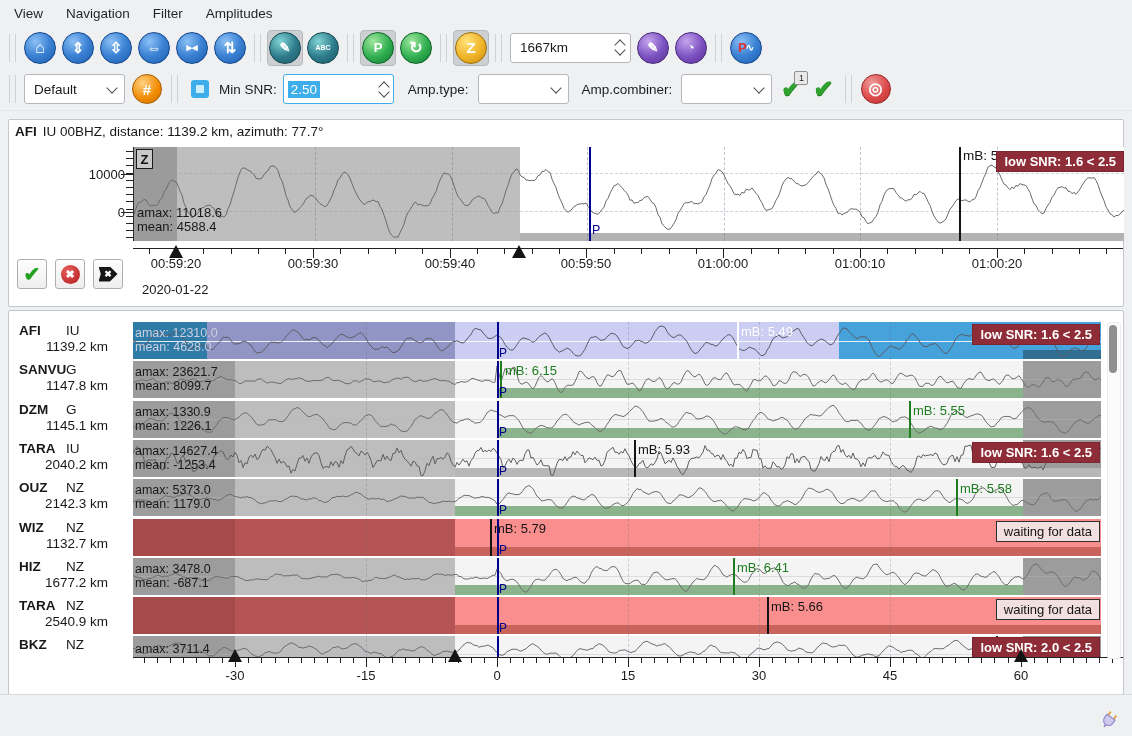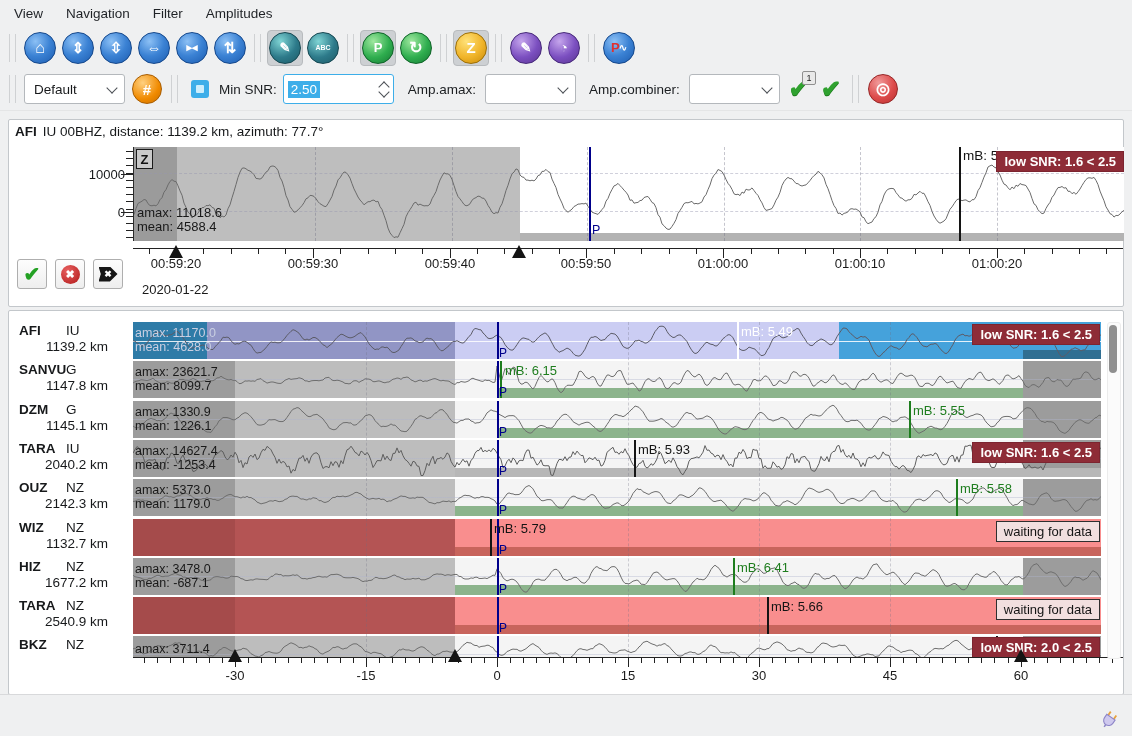--- a/index.html
+++ b/index.html
@@ -196,20 +196,27 @@
           <span class="g16">↻</span>
         </span>
       </div>
     <i class="grip"></i>
     <div class="tbtn checked">
         <span class="cir c-gold">
           <span class="g15">Z</span>
         </span>
       </div>
     <i class="grip"></i>
+    <div class="combo" style="width:104px">
+      <span>1667km</span>
+      <span class="dual">
+          <i class="u"></i>
+          <i class="d"></i>
+        </span>
+    </div>
     <div class="tbtn">
         <span class="cir c-purple">
           <span class="g13">✎</span>
         </span>
       </div>
     <div class="tbtn">
         <span class="cir c-purple">
           <span class="g13">◔</span>
         </span>
       </div>
@@ -238,21 +245,21 @@
         <i></i>
       </span>
     <span class="tlabel">Min SNR:</span>
     <div class="spin">
       <span class="selval">2.50</span>
       <span class="dual">
           <i class="u"></i>
           <i class="d"></i>
         </span>
     </div>
-    <span class="tlabel" style="margin-left:14px">Amp.amax:</span>
+    <span class="tlabel" style="margin-left:14px">Amp.type:</span>
     <div class="combo" style="width:74px">
       <span></span>
       <i class="chev"></i>
     </div>
     <span class="tlabel" style="margin-left:10px">Amp.combiner:</span>
     <div class="combo" style="width:74px">
       <span></span>
       <i class="chev"></i>
     </div>
     <span class="bigcheck"><span>✔</span><span class="bdg1">1</span></span>
@@ -376,21 +383,21 @@
     <div class="row" style="top:11px">
       <div class="slabel">
         <span class="scode">AFI</span>
         <span class="snet">IU</span>
         <span class="sdist">1139.2 km</span>
       </div>
       <div class="cell r0">
         <svg class="wv" width="968" height="37">
             <path d="M0 18.7 L2 19.2 L4 21.0 L6 22.0 L8 24.1 L10 24.0 L12 23.0 L14 21.2 L16 18.2 L18 15.7 L20 13.8 L22 10.9 L24 10.1 L26 10.0 L28 11.8 L30 12.7 L32 13.4 L34 13.8 L36 12.8 L38 12.8 L40 11.6 L42 10.2 L44 9.1 L46 10.9 L48 13.1 L50 15.9 L52 18.6 L54 22.3 L56 24.9 L58 26.1 L60 26.0 L62 25.5 L64 24.2 L66 23.9 L68 23.6 L70 22.8 L72 24.2 L74 25.3 L76 26.8 L78 27.5 L80 27.5 L82 24.9 L84 22.6 L86 20.7 L88 18.3 L90 15.2 L92 15.5 L94 15.1 L96 15.8 L98 18.7 L100 20.9 L102 22.3 L104 21.6 L106 22.0 L108 20.5 L110 19.4 L112 19.2 L114 20.3 L116 22.0 L118 23.2 L120 26.4 L122 29.5 L124 31.1 L126 30.6 L128 30.4 L130 28.6 L132 26.9 L134 24.4 L136 21.7 L138 19.9 L140 20.5 L142 20.2 L144 20.8 L146 20.8 L148 20.4 L150 18.4 L152 16.1 L154 13.4 L156 11.3 L158 9.3 L160 7.7 L162 8.4 L164 9.7 L166 11.2 L168 14.0 L170 16.8 L172 17.9 L174 17.1 L176 18.0 L178 16.8 L180 15.5 L182 15.5 L184 16.6 L186 18.3 L188 20.5 L190 22.8 L192 23.7 L194 25.6 L196 23.9 L198 22.4 L200 20.5 L202 17.9 L204 15.5 L206 13.8 L208 12.2 L210 12.6 L212 13.8 L214 14.9 L216 15.7 L218 15.8 L220 15.2 L222 14.2 L224 12.6 L226 11.3 L228 10.6 L230 12.7 L232 14.9 L234 18.3 L236 21.8 L238 24.2 L240 26.1 L242 27.6 L244 27.0 L246 27.3 L248 25.2 L250 24.9 L252 25.7 L254 25.2 L256 26.9 L258 29.5 L260 30.5 L262 30.4 L264 29.3 L266 27.9 L268 24.5 L270 21.6 L272 18.1 L274 16.2 L276 16.2 L278 15.9 L280 17.0 L282 18.9 L284 19.4 L286 20.6 L288 20.4 L290 19.9 L292 17.4 L294 16.1 L296 16.8 L298 16.6 L300 18.1 L302 20.6 L304 24.0 L306 26.7 L308 28.7 L310 28.6 L312 27.0 L314 25.4 L316 23.7 L318 21.4 L320 19.4 L322 19.5 L324 18.7 L326 19.8 L328 20.7 L330 21.1 L332 19.7 L334 17.0 L336 14.4 L338 12.7 L340 8.3 L342 6.5 L344 6.8 L346 7.6 L348 7.9 L350 11.0 L352 12.8 L354 15.5 L356 16.6 L358 16.4 L360 15.8 L362 14.2 L364 13.1 L366 14.5 L368 15.6 L370 18.8 L372 22.6 L374 25.1 L376 27.1 L378 28.1 L380 28.0 L382 25.5 L384 22.6 L386 19.5 L388 17.1 L390 15.9 L392 16.3 L394 17.0 L396 17.4 L398 19.4 L400 20.3 L402 19.3 L404 16.9 L406 14.8 L408 13.1 L410 12.0 L412 10.9 L414 12.3 L416 15.0 L418 19.1 L420 22.8 L422 26.7 L424 28.1 L426 30.3 L428 29.3 L430 28.6 L432 27.3 L434 26.1 L436 27.0 L438 28.5 L440 31.2 L442 33.2 L444 33.8 L446 34.1 L448 33.0 L450 30.2 L452 27.2 L454 22.6 L456 18.3 L458 15.3 L460 15.3 L462 14.5 L464 15.2 L466 17.0 L468 18.5 L470 17.9 L472 17.5 L474 14.7 L476 13.2 L478 11.3 L480 11.7 L482 12.1 L484 14.0 L486 17.2 L488 20.9 L490 24.4 L492 25.6 L494 26.4 L496 25.8 L498 24.0 L500 21.7 L502 18.8 L504 18.8 L506 18.1 L508 19.3 L510 19.9 L512 21.2 L514 20.8 L516 19.3 L518 17.7 L520 13.5 L522 9.6 L524 7.2 L526 4.6 L528 4.2 L530 4.3 L532 5.6 L534 9.4 L536 12.5 L538 14.1 L540 15.5 L542 15.2 L544 13.6 L546 12.9 L548 13.2 L550 15.2 L552 17.3 L554 19.6 L556 23.7 L558 27.1 L560 30.0 L562 31.5 L564 31.0 L566 29.1 L568 26.2 L570 24.1 L572 21.3 L574 20.2 L576 21.5 L578 22.3 L580 22.6 L582 23.9 L584 23.9 L586 21.7 L588 19.4 L590 16.6 L592 15.3 L594 13.3 L596 12.6 L598 13.5 L600 15.8 L602 19.9 L604 23.7 L606 26.5 L608 27.9 L610 28.5 L612 28.2 L614 27.0 L616 25.1 L618 25.8 L620 26.5 L622 27.1 L624 29.6 L626 31.4 L628 33.6 L630 33.4 L632 32.4 L634 28.3 L636 25.4 L638 20.9 L640 16.7 L642 15.2 L644 14.1 L646 13.1 L648 15.0 L650 15.9 L652 15.4 L654 14.6 L656 12.8 L658 10.8 L660 8.9 L662 8.0 L664 6.4 L666 7.1 L668 11.1 L670 14.3 L672 17.1 L674 20.6 L676 22.6 L678 23.6 L680 23.3 L682 20.9 L684 19.4 L686 18.2 L688 16.9 L690 17.7 L692 18.8 L694 20.4 L696 22.2 L698 22.9 L700 21.7 L702 18.8 L704 14.7 L706 11.6 L708 8.8 L710 6.1 L712 6.1 L714 6.9 L716 9.8 L718 11.8 L720 13.5 L722 15.4 L724 16.7 L726 15.6 L728 14.3 L730 15.1 L732 14.6 L734 16.1 L736 18.2 L738 23.1 L740 27.4 L742 30.9 L744 33.5 L746 34.5 L748 33.4 L750 30.7 L752 29.4 L754 26.9 L756 25.3 L758 23.6 L760 24.9 L762 25.6 L764 26.0 L766 27.5 L768 26.2 L770 23.9 L772 21.4 L774 17.5 L776 15.5 L778 12.5 L780 11.7 L782 13.4 L784 15.6 L786 18.8 L788 21.8 L790 24.0 L792 24.4 L794 24.9 L796 23.3 L798 22.2 L800 22.2 L802 21.5 L804 22.3 L806 25.2 L808 27.8 L810 29.6 L812 31.4 L814 31.3 L816 29.0 L818 25.7 L820 22.4 L822 18.1 L824 15.3 L826 13.6 L828 12.8 L830 12.1 L832 13.8 L834 13.5 L836 14.2 L838 13.7 L840 11.6 L842 7.8 L844 6.5 L846 4.3 L848 3.8 L850 5.9 L852 7.7 L854 11.8 L856 15.1 L858 19.0 L860 20.3 L862 21.6 L864 20.3 L866 20.0 L868 18.2 L870 18.7 L872 18.0 L874 19.8 L876 22.0 L878 24.1 L880 26.2 L882 25.9 L884 25.4 L886 22.9 L888 18.3 L890 15.9 L892 13.0 L894 11.2 L896 10.5 L898 10.9 L900 12.8 L902 16.0 L904 17.3 L906 18.2 L908 18.6 L910 17.9 L912 15.6 L914 16.0 L916 16.5 L918 17.4 L920 20.4 L922 23.5 L924 27.6 L926 31.3 L928 34.3 L930 34.5 L932 33.7 L934 31.5 L936 29.9 L938 27.3 L940 27.0 L942 25.7 L944 26.6 L946 27.5 L948 28.9 L950 28.0 L952 27.9 L954 24.6 L956 22.0 L958 16.6 L960 14.5 L962 11.4 L964 10.3 L966 11.5 L968 13.8 " fill="none" stroke="#5c5c68" stroke-width="1"></path>
           </svg>
-        <span class="am selam">amax: 11170.0</span>
+        <span class="am selam">amax: 12310.0</span>
         <span class="mn selam">mean: 4628.0</span>
         <i class="pline" style="left:364px"></i>
         <span class="ptxt">P</span>
         <i class="mbline w" style="left:604px"></i>
         <span class="mb w" style="left:608px">mB: 5.49</span>
         <span class="badge low">low SNR: 1.6 &lt; 2.5</span>
       </div>
     </div>
 
     <div class="row" style="top:50px">

